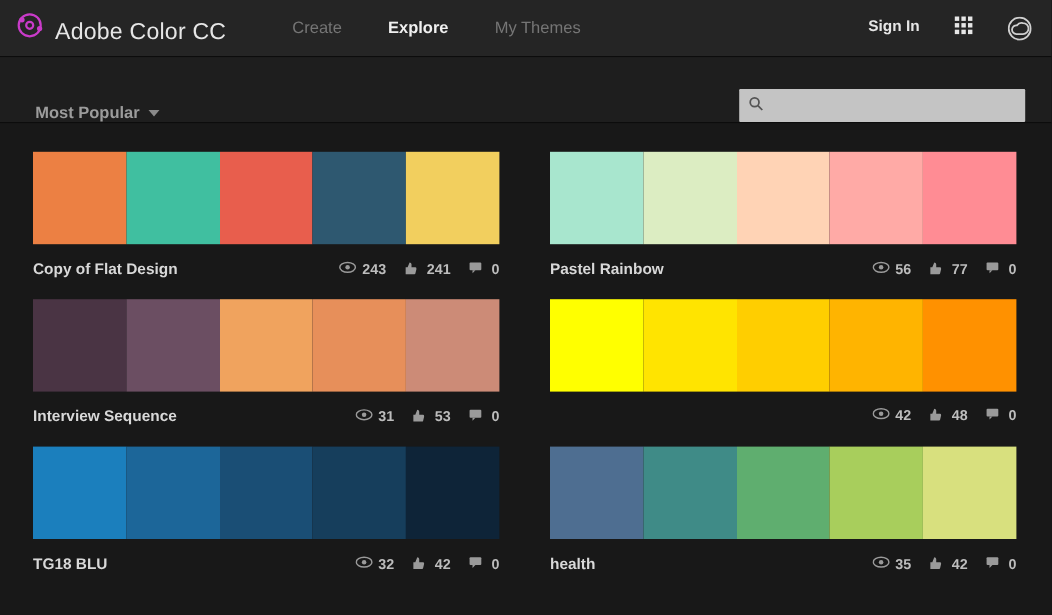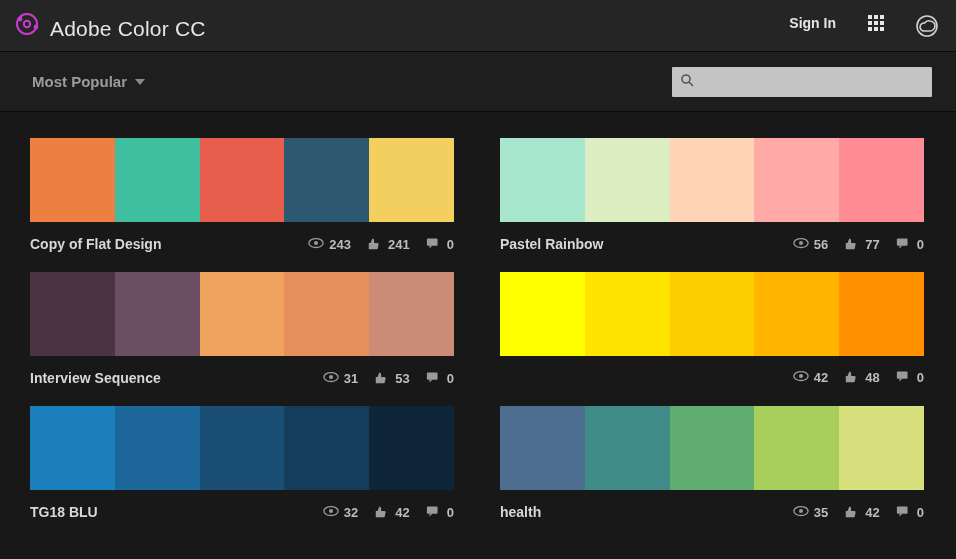--- a/index.html
+++ b/index.html
@@ -30,21 +30,21 @@
   .signin   { color: #e6e6e6; font-size: 14px; font-weight: 600; cursor: pointer; }
   .grid-icon{ display: grid; grid-template-columns: repeat(3,4px); grid-template-rows: repeat(3,4px); gap: 2px; cursor: pointer; }
   .grid-icon span { background:#e6e6e6; }
   .cc-icon svg { display:block; }
 
   
   .filterbar {
     height: 60px;
     background: #1e1e1e;
     display: flex;
-    align-items: center;
+    align-items: flex-end;
     padding: 0 24px 0 32px;
     border-bottom: 1px solid #0a0a0a;
   }
   .sort-drop { color: #9c9c9c; font-size: 15px; font-weight: 600; display: flex; align-items: center; gap: 8px; cursor: pointer; }
   .sort-drop .caret { width:0; height:0; border-left:5px solid transparent; border-right:5px solid transparent; border-top:6px solid #8a8a8a; }
   .searchbox {
     margin-left: auto;
     width: 260px;
     height: 30px;
     background: #c4c4c4;
@@ -92,20 +92,25 @@
       <svg width="26" height="26" viewBox="0 0 26 26">
         <circle cx="13" cy="13" r="10" fill="none" stroke="#c93bc9" stroke-width="2"></circle>
         <circle cx="13" cy="13" r="3.2" fill="none" stroke="#c93bc9" stroke-width="2"></circle>
         <circle cx="6" cy="8" r="2.4" fill="#c93bc9"></circle>
         <circle cx="22" cy="16" r="2.4" fill="#c93bc9"></circle>
       </svg>
     </span>
     <span class="brand">Adobe Color CC</span>
   </div>
 
+  <div class="nav">
+    <span class="nav-item">Create</span>
+    <span class="nav-item active">Explore</span>
+    <span class="nav-item">My Themes</span>
+  </div>
 
   <div class="top-right">
     <span class="signin">Sign In</span>
     <span class="grid-icon">
       <span></span>
         <span></span>
         <span></span>
         <span></span>
         <span></span>
         <span></span>

